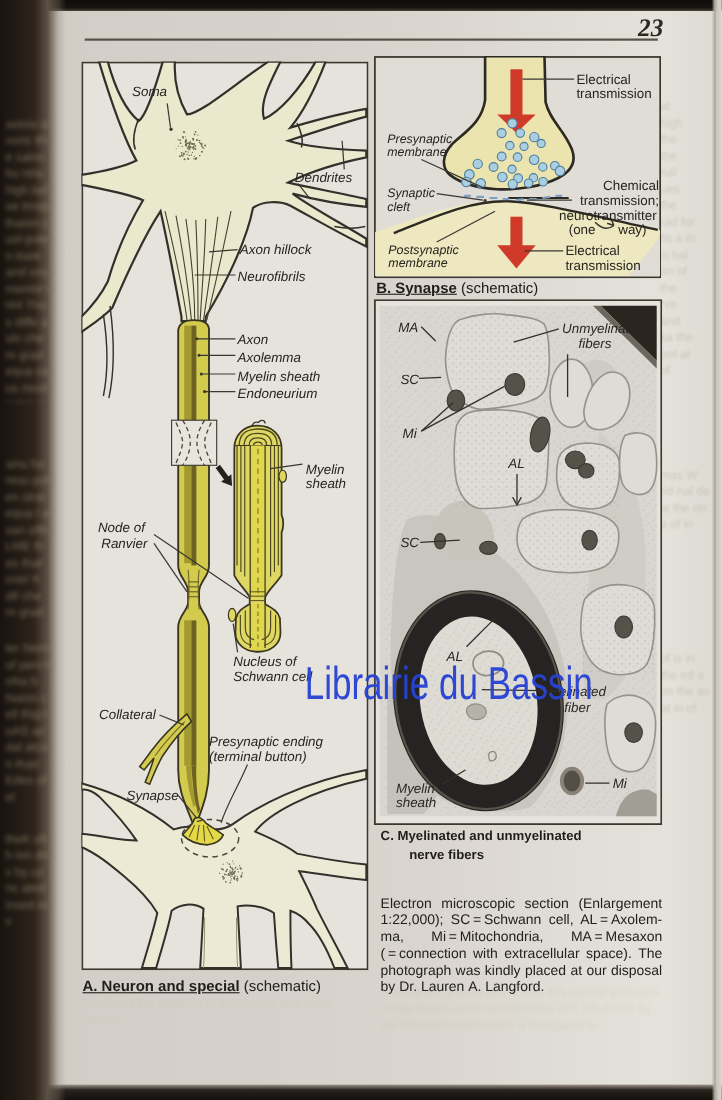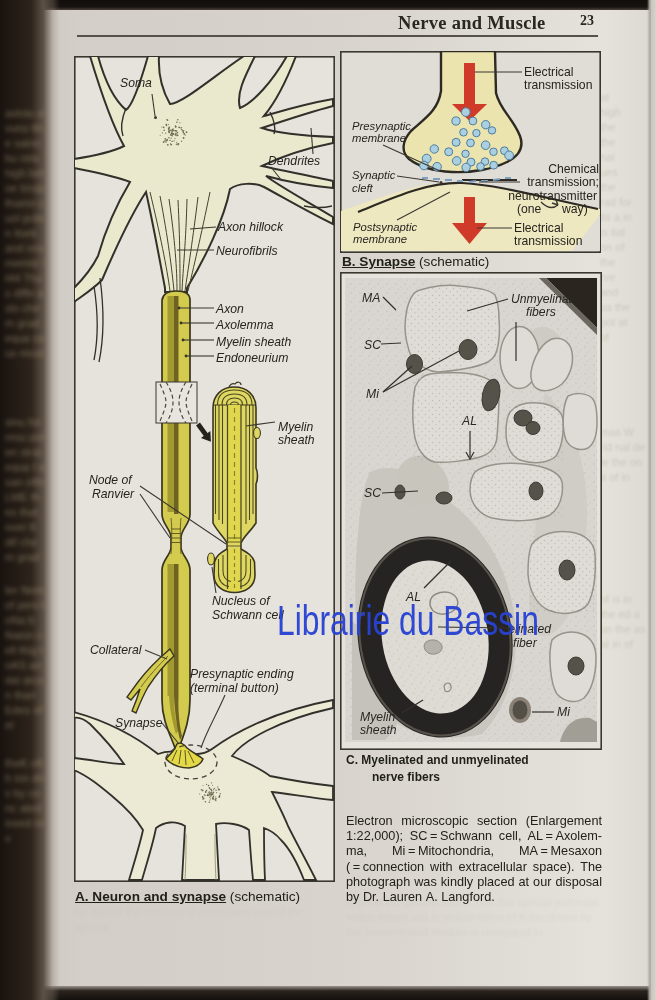--- a/index.html
+++ b/index.html
@@ -9,21 +9,21 @@
   .abs{position:absolute;}
   
   #topbar{left:0;top:0;width:656px;height:10px;background:linear-gradient(180deg,#100d0b 0%,#181410 70%,#4a4038 100%);}
   #botbar{left:0;top:986px;width:656px;height:14px;background:linear-gradient(180deg,#9a948c 0%,#2a231d 35%,#14100d 100%);}
   #leftband{left:0;top:0;width:60px;height:1000px;background:linear-gradient(90deg,#191310 0%,#241c15 30%,#2e241b 52%,#5c5044 72%,rgba(140,126,110,0.35) 88%,rgba(140,126,110,0) 100%);}
   #rightedge{left:647px;top:0;width:4px;height:1000px;background:linear-gradient(90deg,rgba(150,146,138,0) 0%,#aeaaa2 70%,#b4b0a8 100%);}
   #rightedge2{left:651px;top:0;width:5px;height:1000px;background:linear-gradient(90deg,#c9c5bd 0%,#d8d4cd 100%);}
   .smudge{position:absolute;color:#a89c7e;opacity:0.6;filter:blur(2px);font-size:11px;line-height:15px;overflow:hidden;width:40px;left:5px;word-break:break-all;}
   
   #hdr{left:398px;top:13px;width:216px;height:22px;font-family:"Liberation Serif",serif;font-weight:bold;font-size:18.5px;color:#2a2620;letter-spacing:0.3px;}
-  #hdrnum{left:580px;top:13px;font-family:"Liberation Serif",serif;font-weight:bold;font-size:14px;color:#2a2620;}
+  #hdrnum{left:580px;top:13px;font-family:"Liberation Serif",serif;font-weight:bold;font-size:23px;color:#2a2620;font-style:italic;}
   #hdrrule{left:77px;top:35px;width:521px;height:2px;background:#56524a;}
   
   .cap{font-size:13.6px;color:#22201b;}
   .cap b{font-weight:bold;text-decoration:underline;}
   #capA{left:75px;top:889px;}
   #capB{left:342px;top:254px;}
   #capC{left:346px;top:752px;width:262px;font-weight:bold;font-size:12px;line-height:16.5px;color:#201e19;}
   #parC{left:346px;top:787px;width:256px;font-size:12.7px;line-height:15.2px;color:#23211c;text-align:justify;margin-top:27px;}
   
   #wm{left:277px;top:600px;font-size:42px;line-height:42px;color:#2843d4;transform:scaleX(0.758);transform-origin:0 0;opacity:0.96;}
@@ -484,26 +484,25 @@
         <path d="M126,180 L130,187 L134,180" fill="none"></path>
       <path d="M42,221 L78,219"></path>
       <path d="M84,316 L111,289"></path>
       <path d="M168,27 L127,39"></path>
       <path d="M176,50 L176,89"></path>
       <path d="M168,356 L98,355"></path>
       <path d="M214,440 L192,440"></path>
       <path d="M62,441 L83,428"></path>
     </g>
   </svg>
-  <div class="abs cap" id="capA"><b>A. Neuron and synapse</b> (schematic)</div>
+  <div class="abs cap" id="capA"><b>A. Neuron and special</b> (schematic)</div>
   <div class="abs cap" id="capB"><b>B. Synapse</b> (schematic)</div>
   <div class="abs" id="capC">C. Myelinated and unmyelinated<br><span style="margin-left:26px;">nerve fibers</span></div>
   <div class="abs" id="parC">Electron microscopic section (Enlargement 1:22,000); SC = Schwann cell, AL = Axolem­ma, Mi = Mitochondria, MA = Mesaxon ( = connection with extracellular space). The photograph was kindly placed at our disposal by Dr.&nbsp;Lauren&nbsp;A.&nbsp;Langford.</div>
   <div class="abs" id="wm">Librairie du Bassin</div>
-  <div class="abs" id="hdr">Nerve and Muscle</div>
   <div class="abs" id="hdrnum">23</div>
   <div class="abs" id="hdrrule"></div>
   <div class="abs" id="topbar"></div>
   <div class="abs" id="botbar"></div>
   <div class="abs" id="leftband"></div>
   <div class="smudge" style="top:106px;height:260px;">asloia sivuns tthe saino bu rela high beloe trnsp thamn cuol poten itsek and ons membr it44 Thus diffe aslo chem grad equa caus most poten and leve elect</div>
   <div class="smudge" style="top:415px;height:150px;">sinu for resu poten strai equa I asan ofth LME thes that over K dif chem grad equl</div>
   <div class="smudge" style="top:583px;height:162px;">ter Nern of perv toNa b Naion cell thig toAS andal atcon than Edes ofel</div>
   <div class="smudge" style="top:756px;height:112px;">theK ofth ion driv by conc ated insed rev</div>
   <div class="abs" id="rightedge"></div>

